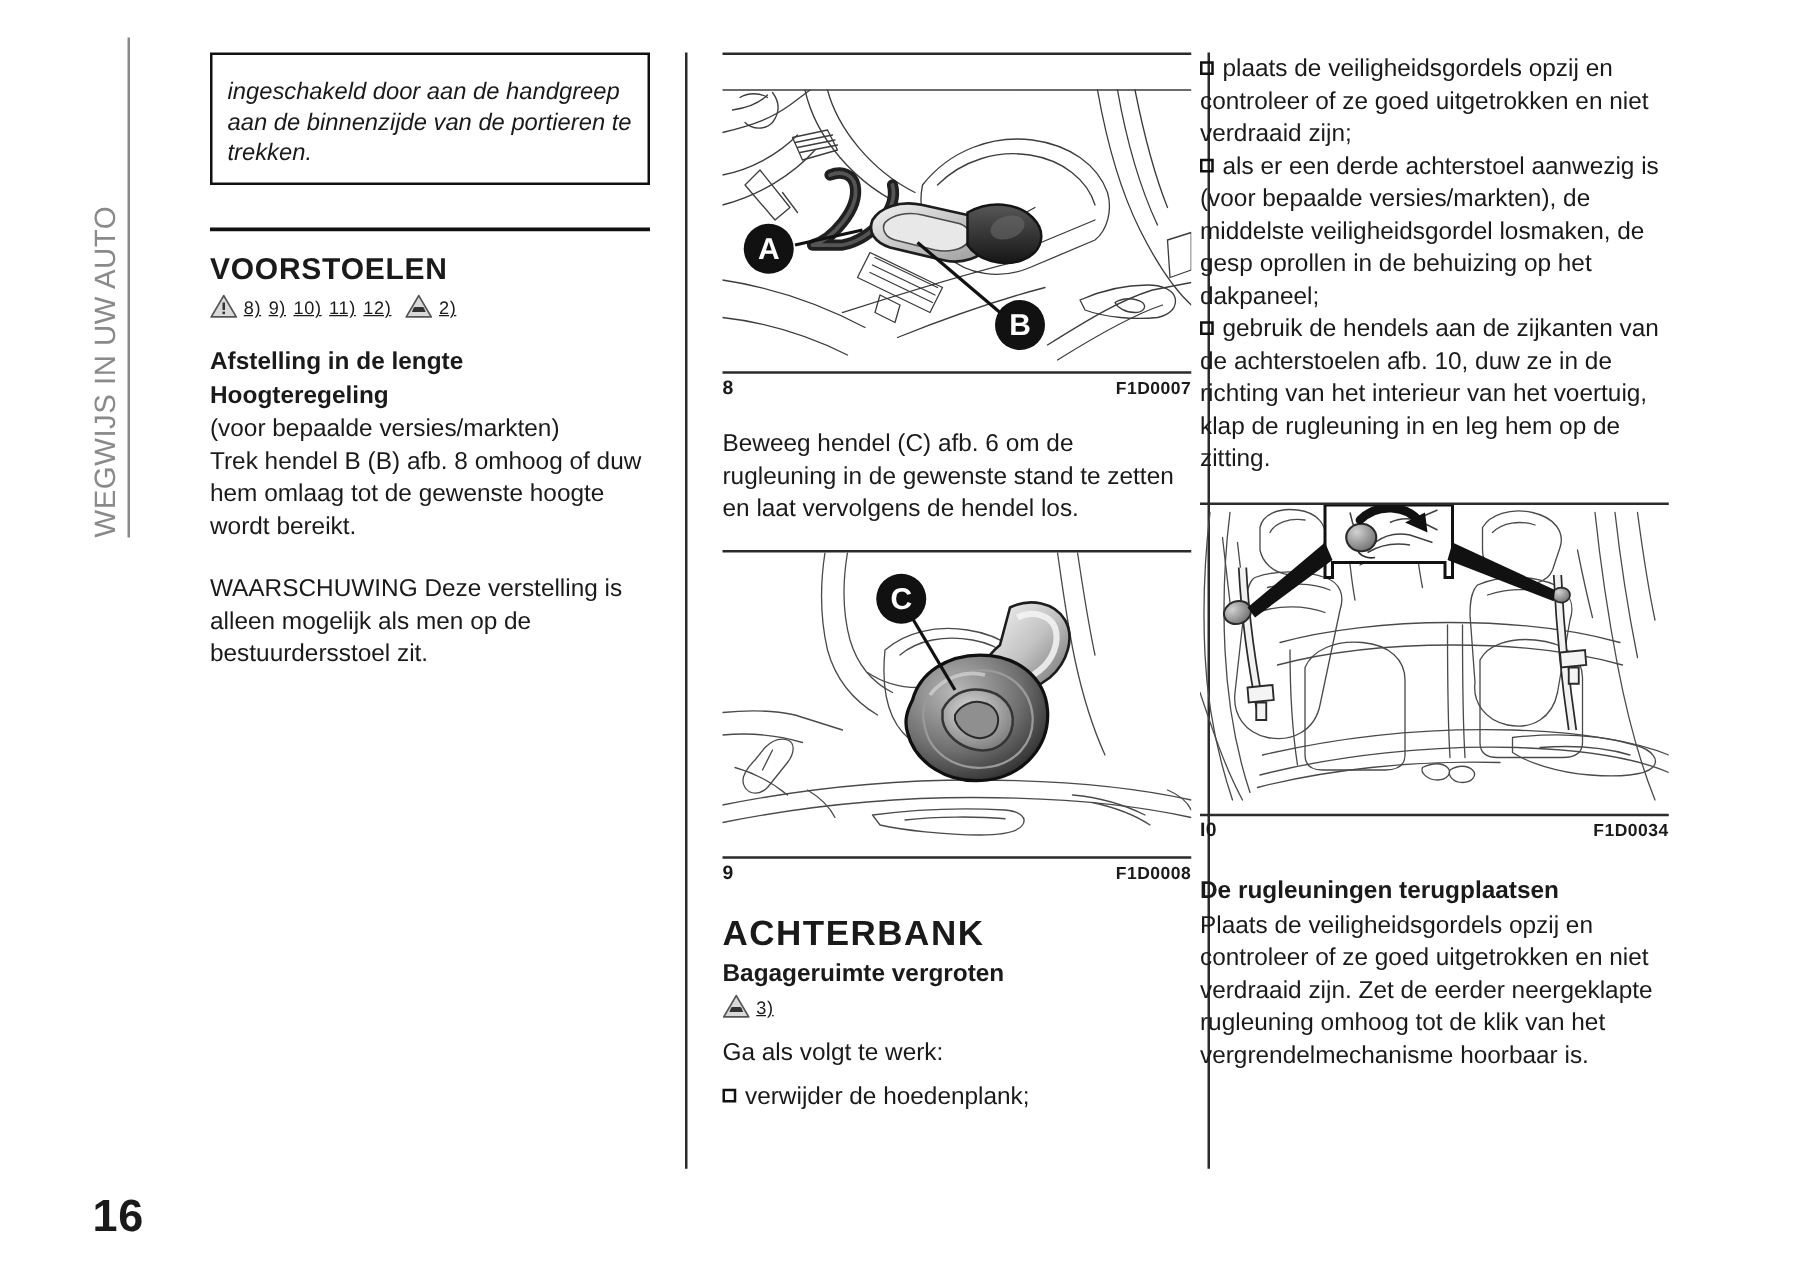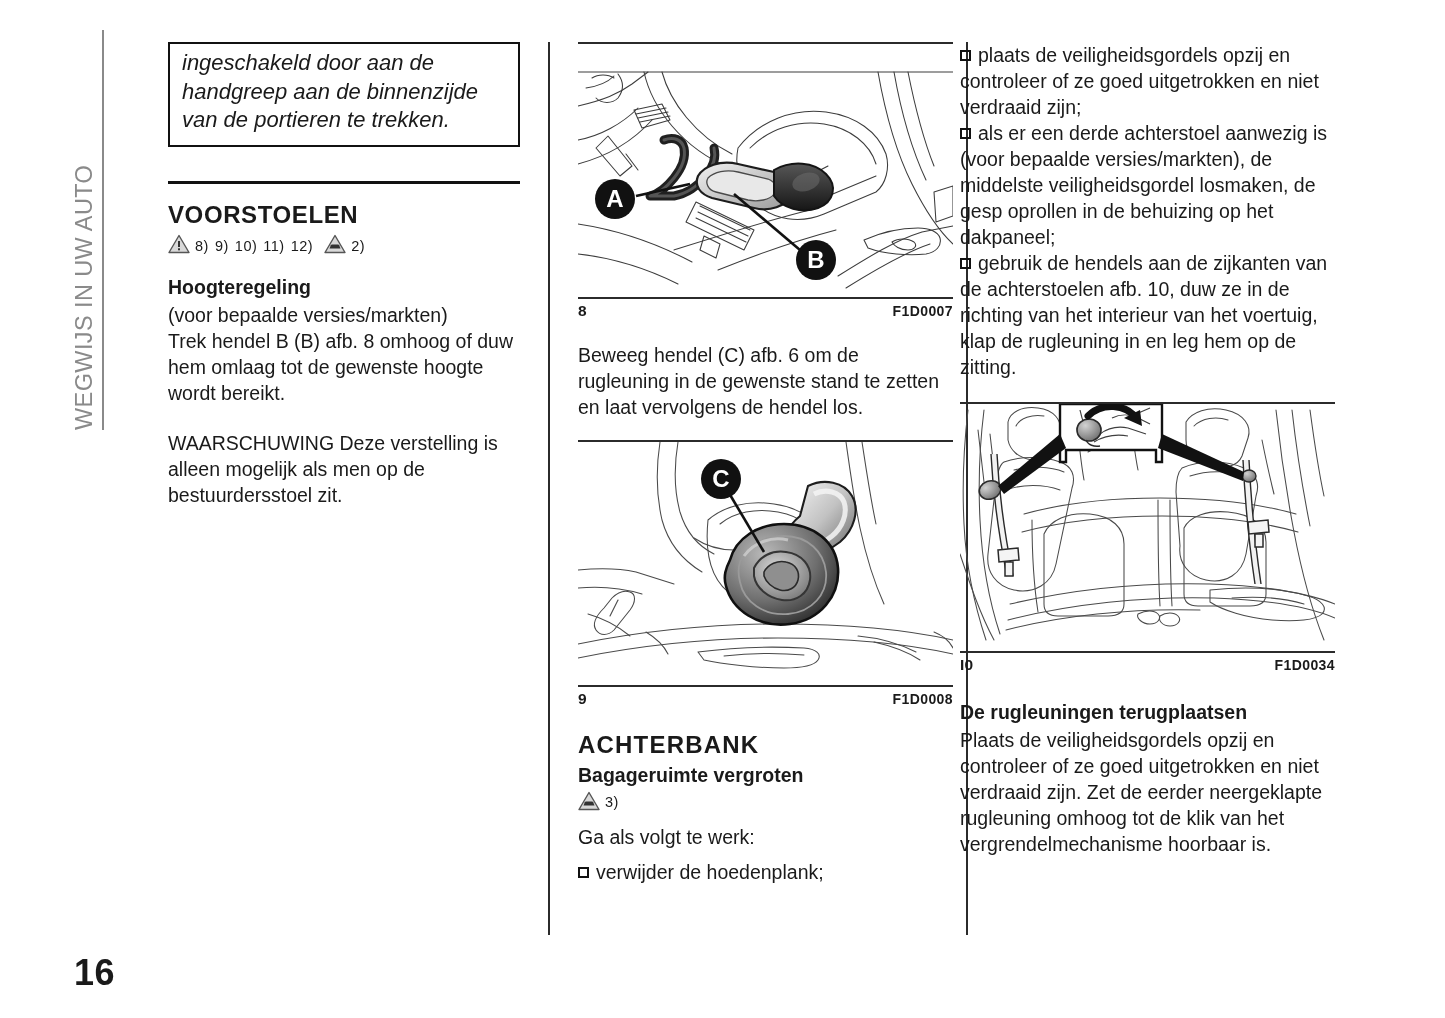--- a/index.html
+++ b/index.html
@@ -55,23 +55,23 @@
     width: 2px;
     height: 893px;
     background: #2b2b2b;
   }
   #divider-1 { left: 548px; }
   #divider-2 { left: 966px; }
 
   
   .note-box {
     border: 2px solid #111;
-    padding: 5px 12px 10px 12px;
+    padding: 18px 12px 10px 12px;
     font-style: italic;
-    font-size: 22px;
+    font-size: 19px;
     line-height: 1.30;
     margin-bottom: 34px;
   }
 
   h1.section-title {
     font-size: 33px;
     font-weight: bold;
     letter-spacing: 1.2px;
     margin: 0 0 6px 0;
     line-height: 1.05;
@@ -105,20 +105,21 @@
   p.body.nogap { margin-bottom: 0; }
   p.body.smallgap { margin-bottom: 9px; }
 
   
   .symbol-line {
     display: flex;
     align-items: center;
     gap: 5px;
     margin: 3px 0 18px 0;
     font-size: 14.5px;
+    text-decoration: underline;
   }
   .symbol-line .refs { letter-spacing: 0.5px; }
   .symbol-line .refs span { margin-right: 6px; }
 
   .tri-icon { display: inline-block; vertical-align: middle; }
 
   
   ul.sq {
     list-style: none;
     margin: 0; padding: 0;
@@ -199,20 +200,21 @@
       <svg width="22" height="20" viewBox="0 0 22 20">
         <polygon points="11,1.5 21,18.5 1,18.5" fill="#d9d9d9" stroke="#555" stroke-width="1.4" stroke-linejoin="round"></polygon>
         <path d="M5.5,14.5 L6.8,11.3 Q7.1,10.6 8,10.6 L14,10.6 Q14.9,10.6 15.2,11.3 L16.5,14.5 Z" fill="#333"></path>
       </svg>
     </span>
     <span class="refs">
       <span>2)</span>
     </span>
   </div>
 
+  <h3 class="head">Afstelling in de lengte</h3>
 
   <h3 class="head">Hoogteregeling</h3>
   <p class="body nogap">(voor bepaalde versies/markten)</p>
   <p class="body">Trek hendel B (B) afb. 8 omhoog of duw hem omlaag tot de gewenste hoogte wordt bereikt.</p>
 
   <p class="body" style="margin-top:24px;">WAARSCHUWING Deze verstelling is alleen mogelijk als men op de bestuurdersstoel zit.</p>
 
 </div>
 
 <div class="col" id="col-mid">
@@ -363,21 +365,21 @@
         <text x="143" y="45" font-family="Liberation Sans, sans-serif" font-size="24" font-weight="bold" fill="#fff" text-anchor="middle">C</text>
       </svg>
     </div>
     <div class="fig-bot-rule"></div>
     <div class="fig-caption">
       <span>9</span>
       <span class="code">F1D0008</span>
     </div>
   </div>
 
-  <h1 class="section-title" style="margin-top:24px; font-size:24px;">ACHTERBANK</h1>
+  <h1 class="section-title" style="margin-top:24px; font-size:28px;">ACHTERBANK</h1>
   <h3 class="head">Bagageruimte vergroten</h3>
 
   <div class="symbol-line" style="margin-bottom:10px;">
     <span class="tri-icon">
       <svg width="22" height="20" viewBox="0 0 22 20">
         <polygon points="11,1.5 21,18.5 1,18.5" fill="#d9d9d9" stroke="#555" stroke-width="1.4" stroke-linejoin="round"></polygon>
         <path d="M5.5,14.5 L6.8,11.3 Q7.1,10.6 8,10.6 L14,10.6 Q14.9,10.6 15.2,11.3 L16.5,14.5 Z" fill="#333"></path>
       </svg>
     </span>
     <span class="refs">

